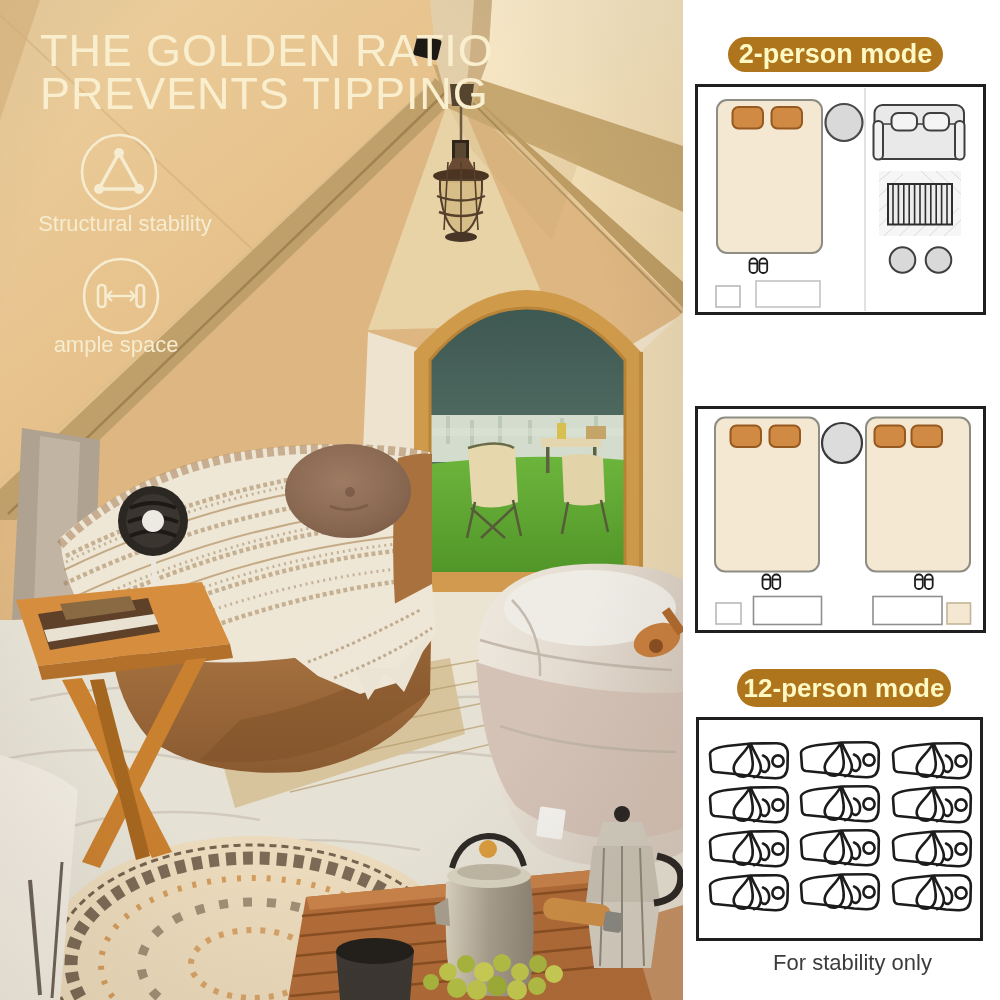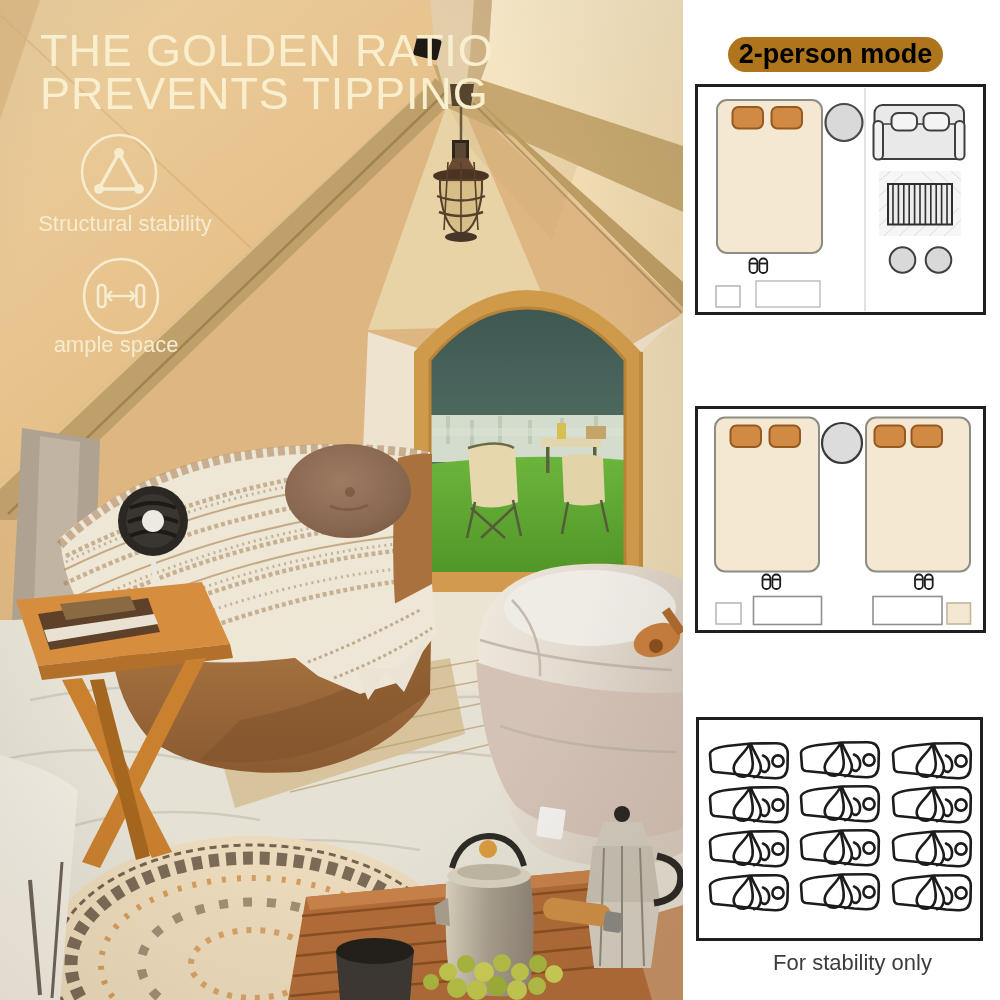--- a/index.html
+++ b/index.html
@@ -1,19 +1,19 @@
 <!DOCTYPE html>
 <html><head>
 <meta charset="utf-8">
 <style>
   html,body{margin:0;padding:0;background:#ffffff;}
   #page{position:relative;width:1000px;height:1000px;overflow:hidden;background:#ffffff;
         font-family:"Liberation Sans", sans-serif;}
   .abs{position:absolute;}
-  .pill{position:absolute;background:#ae751c;color:#000000;font-weight:bold;
+  .pill{position:absolute;background:#ae751c;color:#fef9c3;font-weight:bold;
         border-radius:19px;text-align:center;letter-spacing:0px;white-space:nowrap;}
 </style>
 </head>
 <body>
 <div id="page">
 
 <div class="pill" style="left:728px;top:37px;width:215px;height:35px;font-size:27px;line-height:35px;">2-person mode</div>
 
 <svg class="abs" style="left:694px;top:83px;" width="293" height="233" viewBox="694 83 293 233">
 
@@ -108,20 +108,21 @@
 
   <rect x="716" y="603" width="25" height="21" fill="none" stroke="#b9b9b9" stroke-width="1.6"></rect>
 
   <rect x="753.5" y="596.5" width="68" height="28" fill="none" stroke="#8f8f8f" stroke-width="1.6"></rect>
 
   <rect x="873" y="596.5" width="69" height="28" fill="none" stroke="#8f8f8f" stroke-width="1.6"></rect>
 
   <rect x="947" y="603" width="23.5" height="21" fill="#f4e8d2" stroke="#c3b596" stroke-width="1.6"></rect>
 </svg>
 
+<div class="pill" style="left:737px;top:669px;width:214px;height:38px;font-size:26px;line-height:38px;">12-person mode</div>
 
 <svg class="abs" style="left:694px;top:715px;" width="293" height="228" viewBox="694 715 293 228">
   <defs>
     <g id="sbag" stroke="#1c1c1c" stroke-width="2.6" fill="#ffffff" stroke-linejoin="round" stroke-linecap="round">
       <path d="M3 15 L4 29 Q4.3 32.5 8 33 L28 35 Q48 37.5 56 38.5 L68 39.3 Q80 39.8 80.5 28 L80.8 14.5 Q80.3 4.2 69 4.3 L44 4.5 L20 7 Q3 9.5 3 15 Z"></path>
       <path d="M42.5 5 C38 14 30.5 18.5 27.5 25.5 C24.5 33 30.5 38 37 37.6 C43.5 37.2 46.5 30 45.6 22.5 C44.8 14.5 43.2 9.5 42.5 5 Z" fill="none"></path>
       <path d="M44 5.2 C48 16 54.5 22 53.8 29.5 C53.4 34.5 50.5 37.5 47 38.2" fill="none"></path>
       <path d="M56 16.5 C61.5 18.5 62.8 24.5 61.8 28.8 C60.8 32.8 56.8 34.2 54.8 31.5" fill="none"></path>
       <circle cx="71" cy="22" r="5.6"></circle>
     </g>

